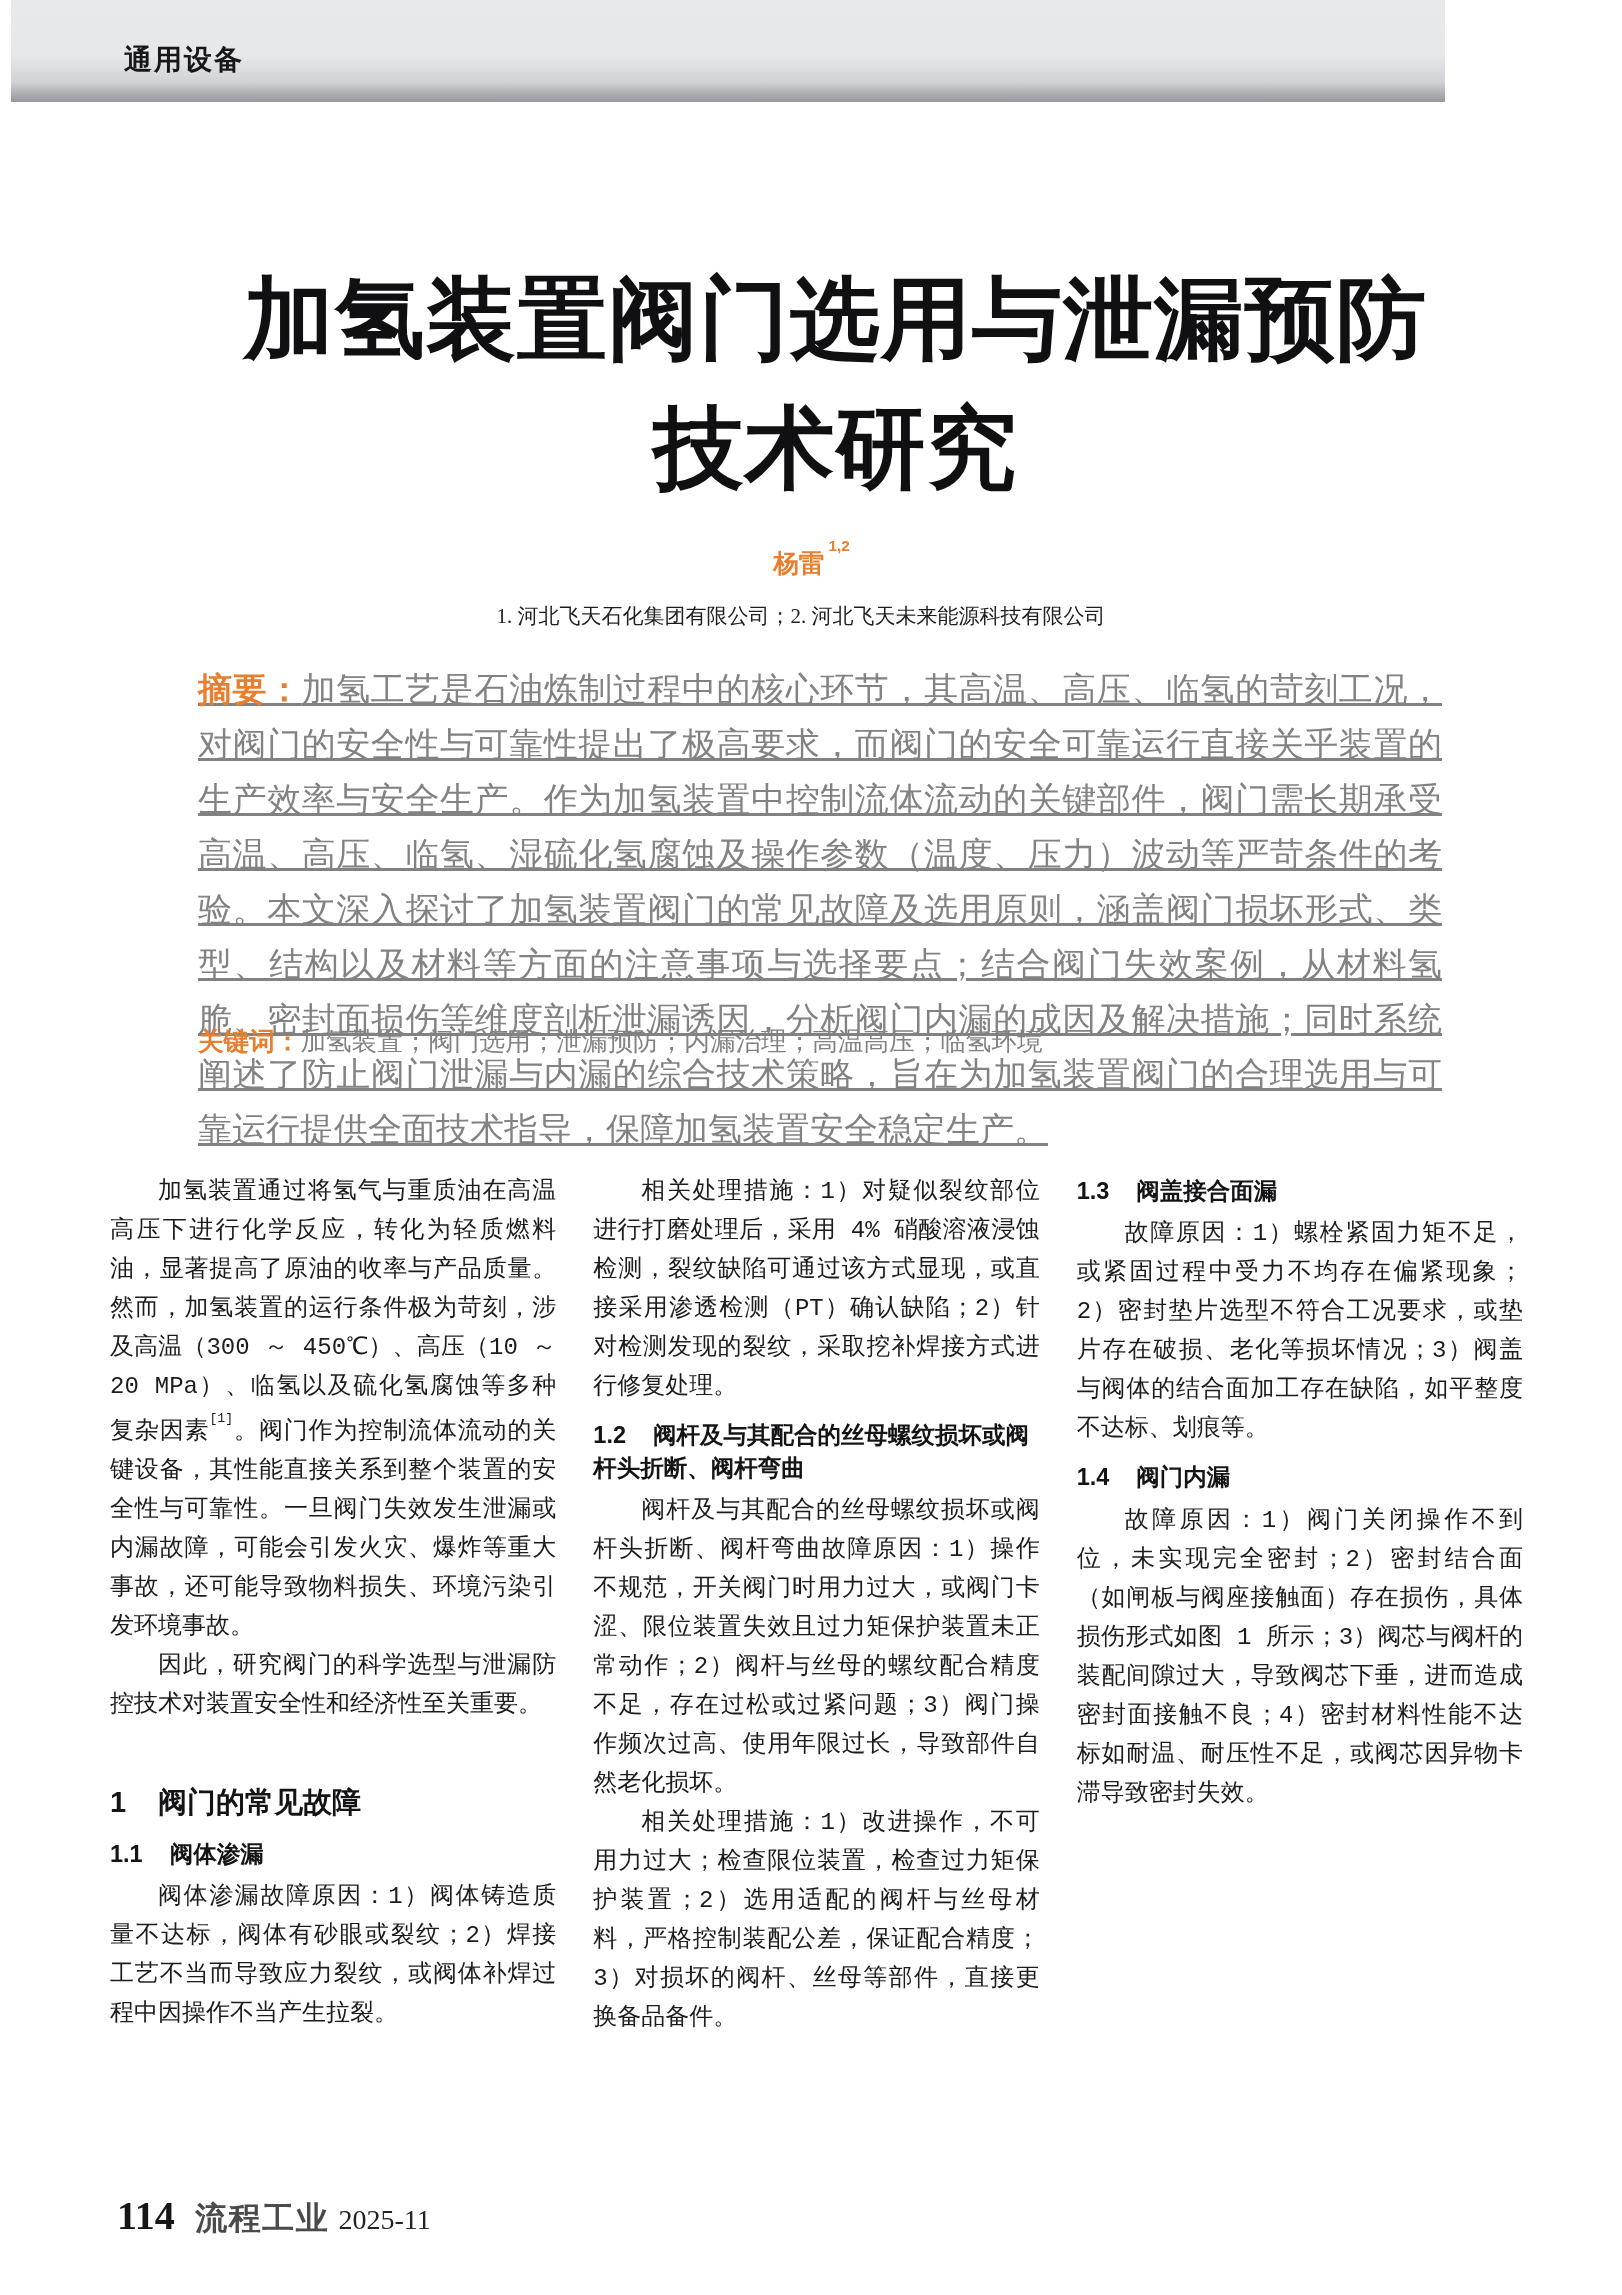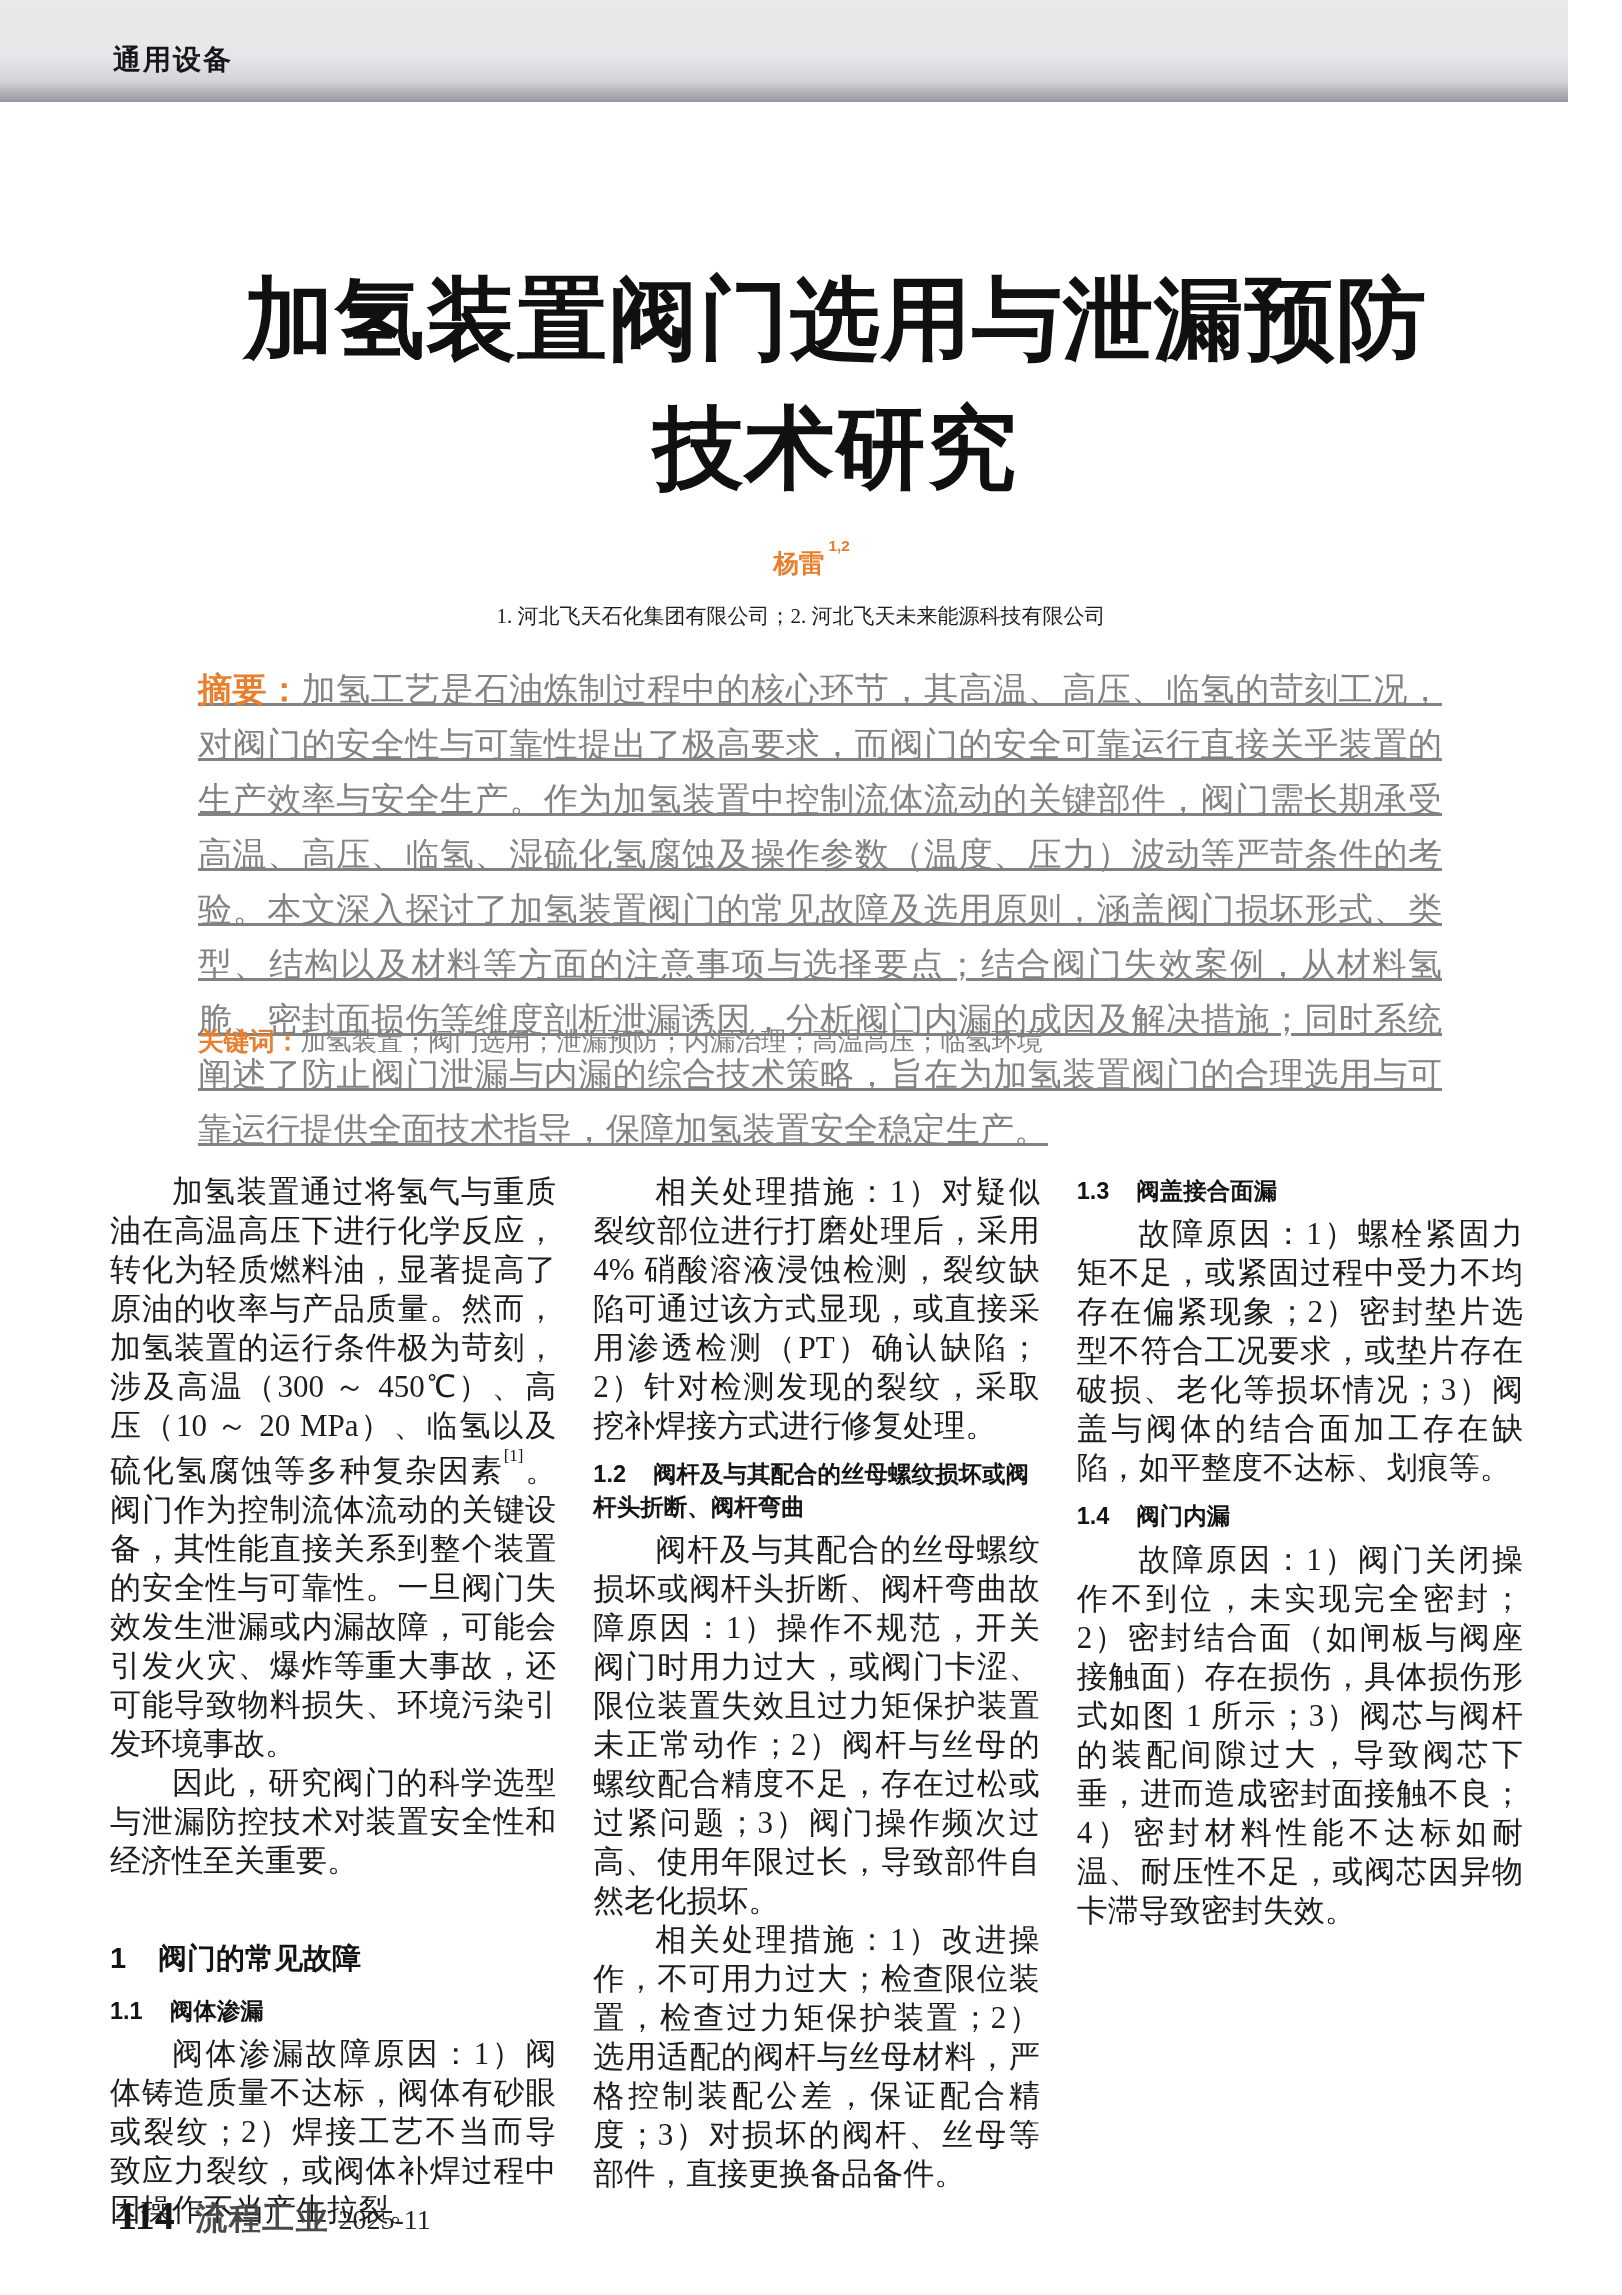--- a/index.html
+++ b/index.html
@@ -6,21 +6,21 @@
   body{
     width:1623px;height:2295px;
     background:#ffffff;
     position:relative;
     overflow:hidden;
     font-family:"Liberation Serif", serif;
     color:#1c1c1c;
   }
   
   .band{
-    position:absolute;left:0;top:0;width:1568px;height:102px;
+    position:absolute;left:11px;top:0;width:1434px;height:102px;
     background:linear-gradient(to bottom,#e8e9eb 0%,#e6e7e9 55%,#d2d3d6 80%,#95979c 100%);
   }
   .band-label{
     position:absolute;left:113px;top:41px;
     font-family:"Liberation Sans", sans-serif;
     font-weight:bold;font-size:28px;letter-spacing:2px;color:#17171a;
   }
   
   .title{
     position:absolute;left:0;top:255px;width:1623px;
@@ -55,22 +55,22 @@
   }
   .orange-label{color:#e87f2e;font-weight:bold;}
   
   .columns{
     position:absolute;left:110px;top:1172px;width:1413px;
     display:flex;gap:37px;
   }
   .col{flex:1 1 0;min-width:0;}
   .para{
     margin:0;
-    font-family:Liberation Serif, serif;
-    font-size:31px;line-height:39px;
+    font-family:Liberation Mono, monospace;
+    font-size:24px;line-height:39px;
     text-align:justify;text-indent:2em;
     color:#1c1c1c;
   }
   .para sup{font-size:0.55em;position:relative;top:-0.55em;}
   .sec-h1{
     margin:60px 0 17.4px 0;
     font-family:"Liberation Sans", sans-serif;
     font-weight:bold;font-size:29px;line-height:37px;color:#141416;
   }
   .sec-h1 .hnum{margin-right:1.1em;}

